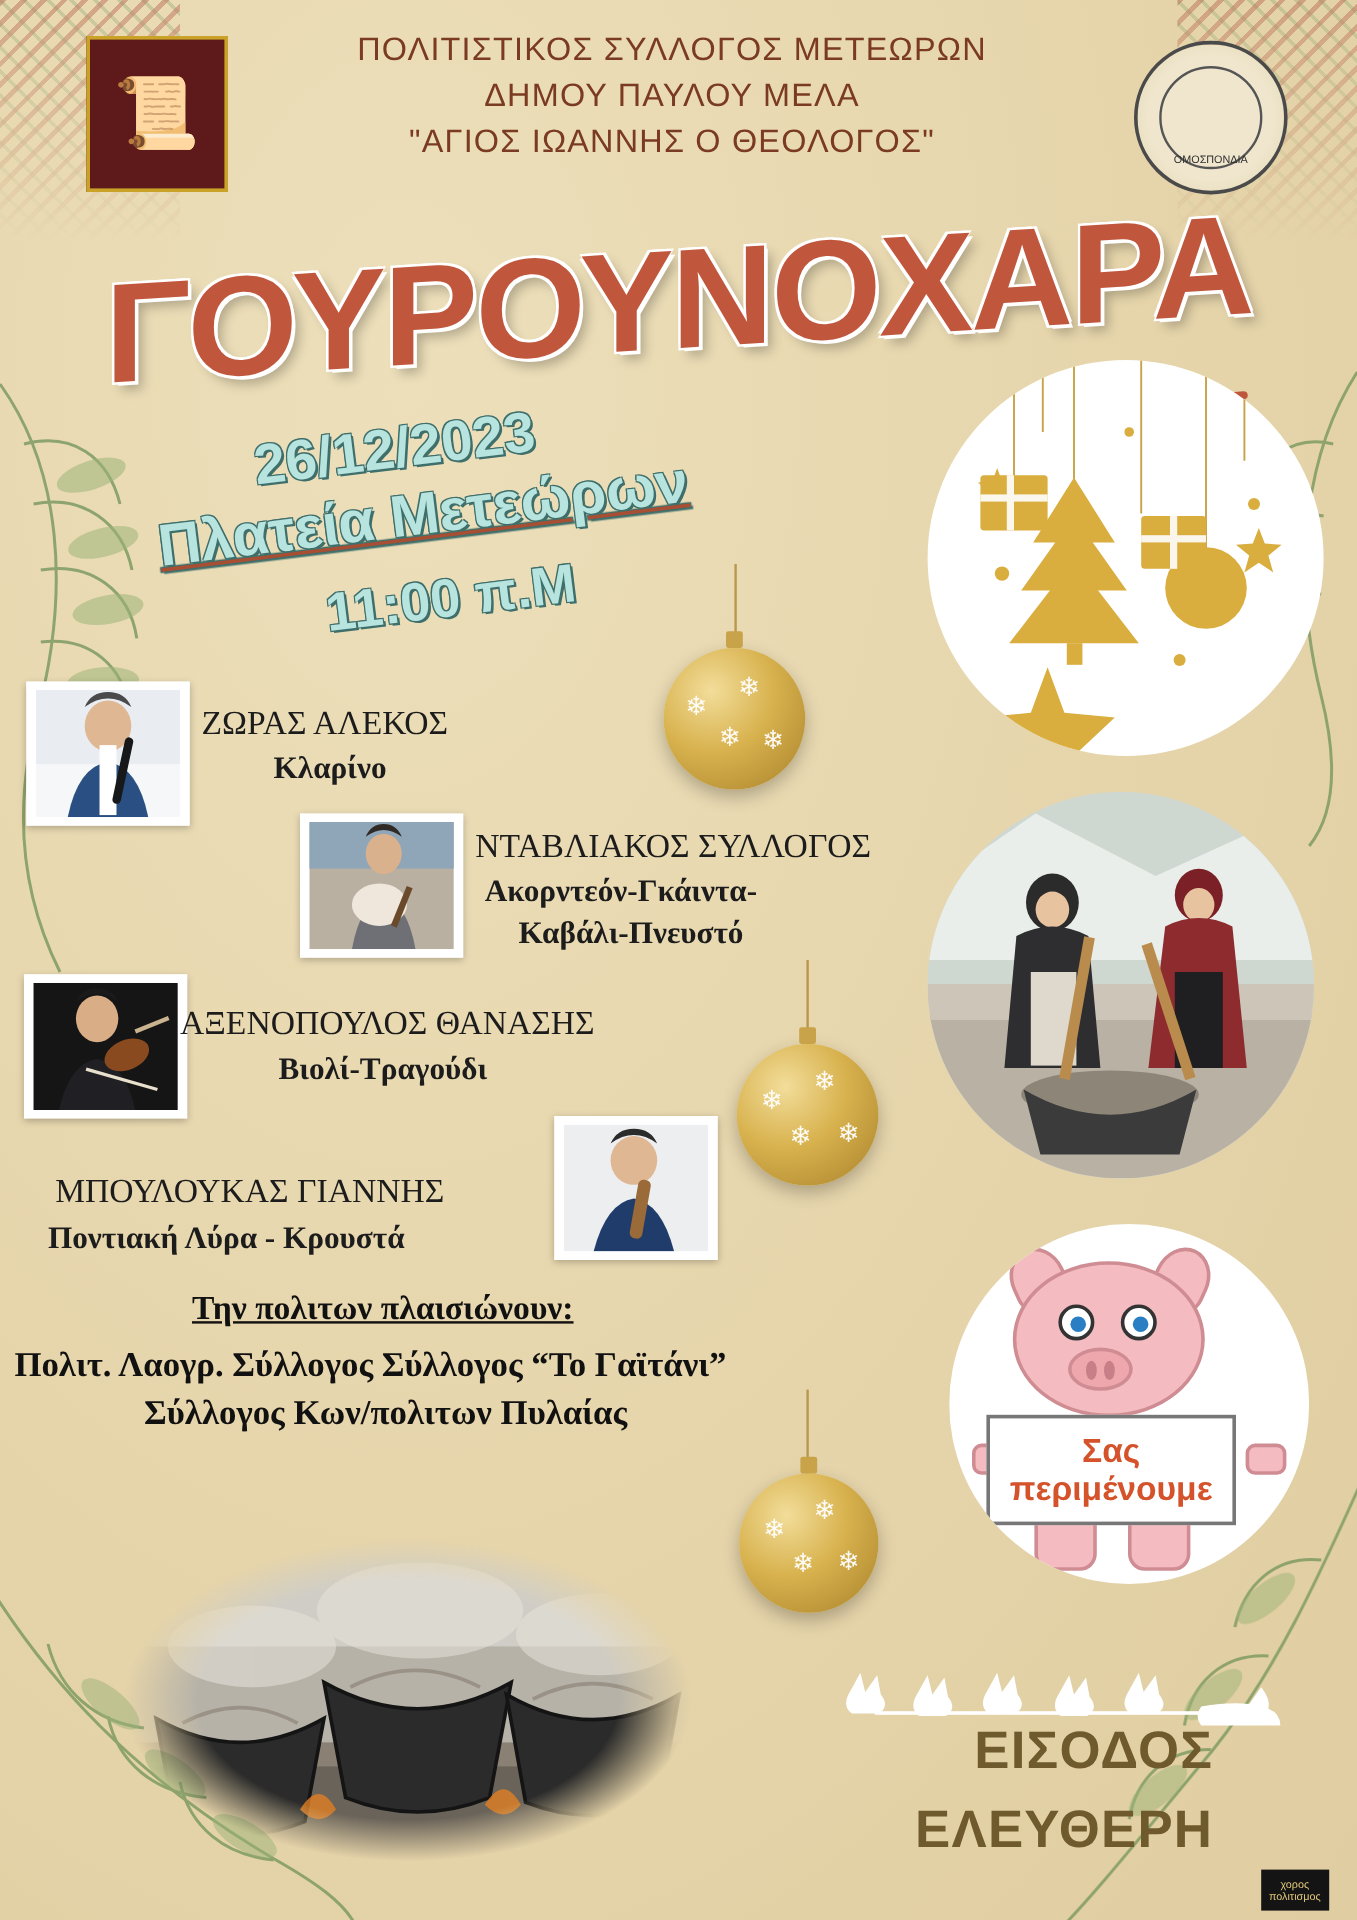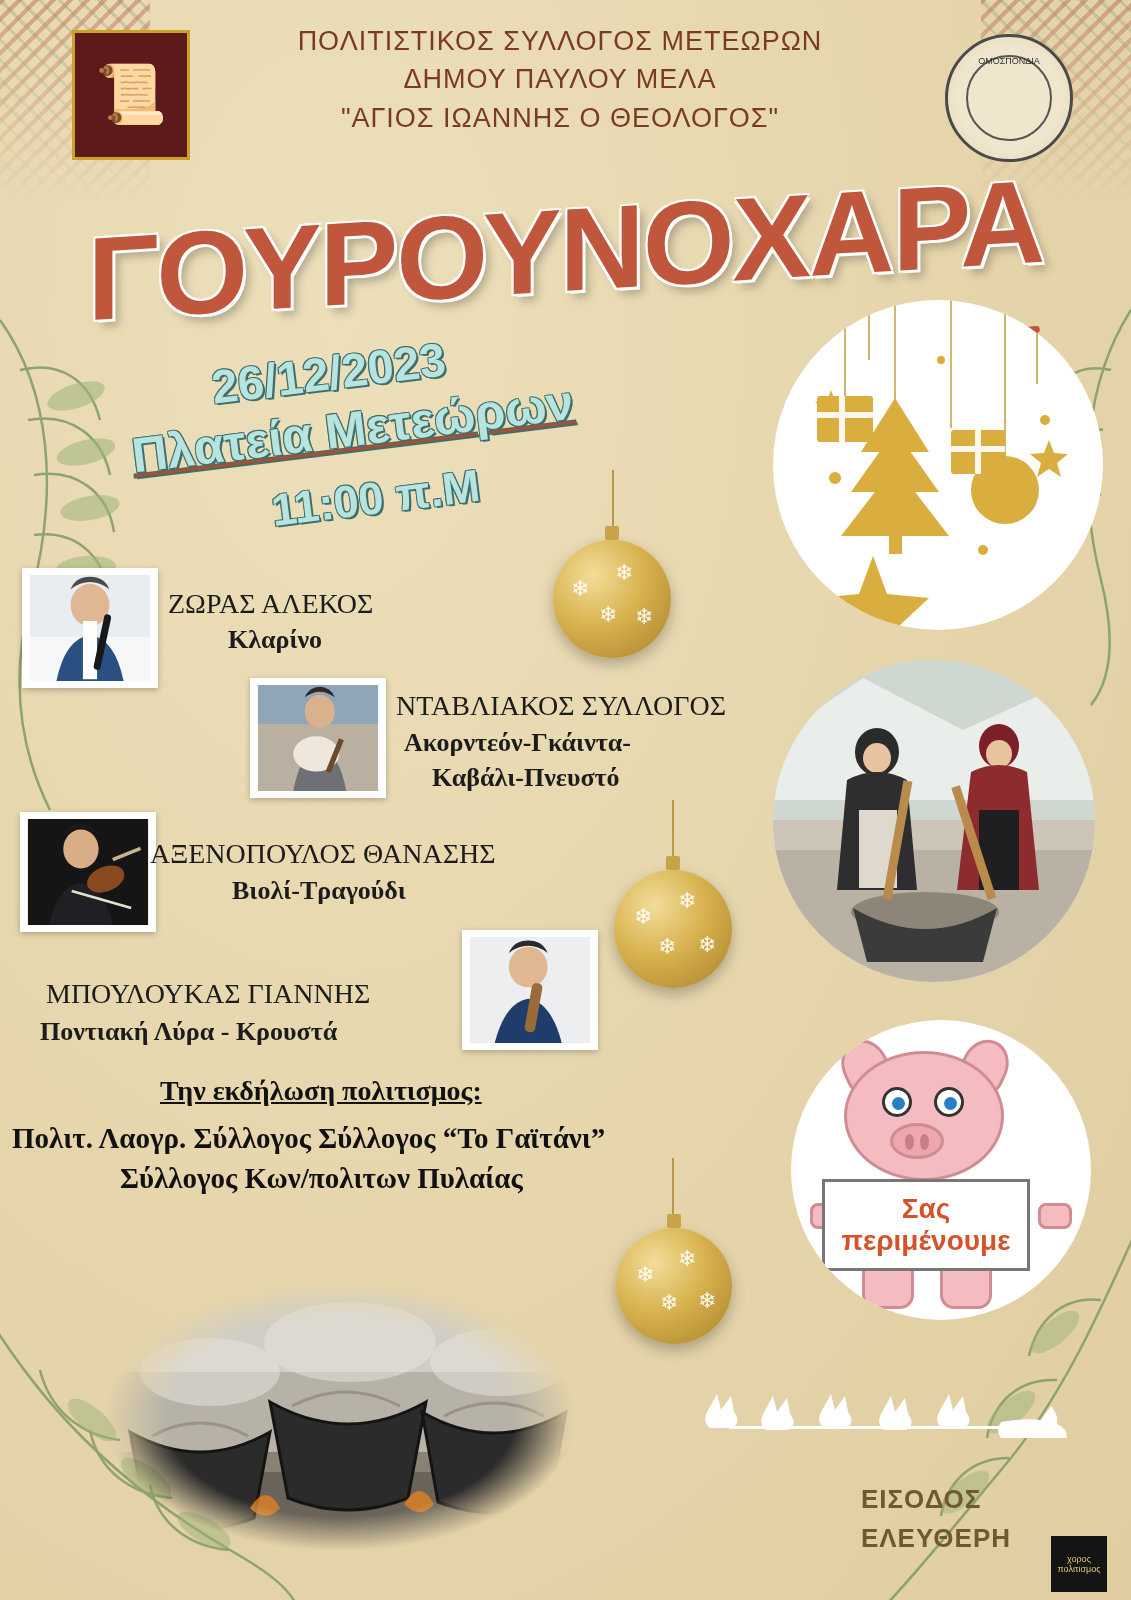--- a/index.html
+++ b/index.html
@@ -53,21 +53,21 @@
   .seal {
     position:absolute; right:58px; top:34px; width:128px; height:128px;
     border-radius:50%; border:3px solid #4a4a4a;
     display:flex; align-items:center; justify-content:center;
     color:#2f2f2f; font-size:9px; text-align:center;
     font-family:"Liberation Sans", sans-serif;
     background:radial-gradient(circle, #efe6cd 0 60%, #e2d4ae 100%);
   }
   .seal .inner {
     width:86px; height:86px; border-radius:50%; border:2px solid #555;
-    display:flex; align-items:center; justify-content:flex-start; flex-direction:column;
+    display:flex; align-items:center; justify-content:flex-end; flex-direction:column;
     line-height:1.1;
   }
 
   
   .title {
     position:absolute; top:182px; left:0; width:100%;
     text-align:center;
     font-family:"Liberation Sans", sans-serif;
     font-size:118px; font-weight:bold; letter-spacing:-2px;
     color:#c0573d;
@@ -171,26 +171,26 @@
     background:linear-gradient(180deg,#c9c5bb 0%, #8f8a80 45%, #5c564d 100%);
     -webkit-mask-image: radial-gradient(ellipse 54% 52% at 50% 50%, #000 58%, transparent 78%);
             mask-image: radial-gradient(ellipse 54% 52% at 50% 50%, #000 58%, transparent 78%);
   }
 
   
   .sleigh { position:absolute; right:40px; bottom:140px; width:390px; height:90px; color:#fff; }
 
   .entry {
     position:absolute; right:120px; bottom:42px;
-    text-align:left;
+    text-align:right;
     font-family:"Liberation Sans", sans-serif; font-weight:bold;
-    color:#6f5a2e; font-size:26px; line-height:1.5; letter-spacing:1px;
+    color:#6f5a2e; font-size:44px; line-height:1.5; letter-spacing:1px;
   }
   .logo-sm {
-    position:absolute; right:24px; bottom:8px; width:56px; height:56px;
+    position:absolute; right:24px; bottom:8px; width:56px; height:34px;
     background:#141414; color:#e2c87a; font-size:9px;
     display:flex; align-items:center; justify-content:center; text-align:center;
     font-family:"Liberation Sans", sans-serif;
   }
 </style>
 </head>
 <body>
 
 <div id="poster">
 
@@ -452,21 +452,21 @@
         <ellipse cx="66" cy="34" rx="22" ry="23" fill="#e0b793"></ellipse>
         <path d="M44 18 q22 -16 44 0 q-6 -14 -22 -14 q-16 0 -22 14z" fill="#2b2b2b"></path>
         <path d="M28 120 q12 -46 38 -50 q26 4 38 50z" fill="#1f3c6b"></path>
         <rect x="66" y="52" width="12" height="56" rx="5" fill="#9a6a38" transform="rotate(10 72 80)"></rect>
       </svg>
     </div>
     <div class="pname" style="left:46px; top:978px;">ΜΠΟΥΛΟΥΚΑΣ ΓΙΑΝΝΗΣ</div>
     <div class="prole" style="left:40px; top:1017px;">Ποντιακή Λύρα - Κρουστά</div>
   </div>
 
-  <div class="support-title">Την εκδήλωση πολιτισμος:</div>
+  <div class="support-title">Την πολιτων πλαισιώνουν:</div>
   <div class="support-1">Πολιτ. Λαογρ. Σύλλογος Σύλλογος “Το Γαϊτάνι”</div>
   <div class="support-2">Σύλλογος Κων/πολιτων Πυλαίας</div>
 
   <div class="cauldron">
     <svg width="560" height="330" viewBox="0 0 560 330">
       <rect width="560" height="330" fill="#b6b2a8"></rect>
       <rect y="0" width="560" height="120" fill="#cfcdc6"></rect>
       <rect y="210" width="560" height="120" fill="#6a6359"></rect>
       <rect x="0" y="200" width="560" height="20" fill="#8a8174"></rect>
       <g fill="#2b2b2b" stroke="#141414" stroke-width="3">

